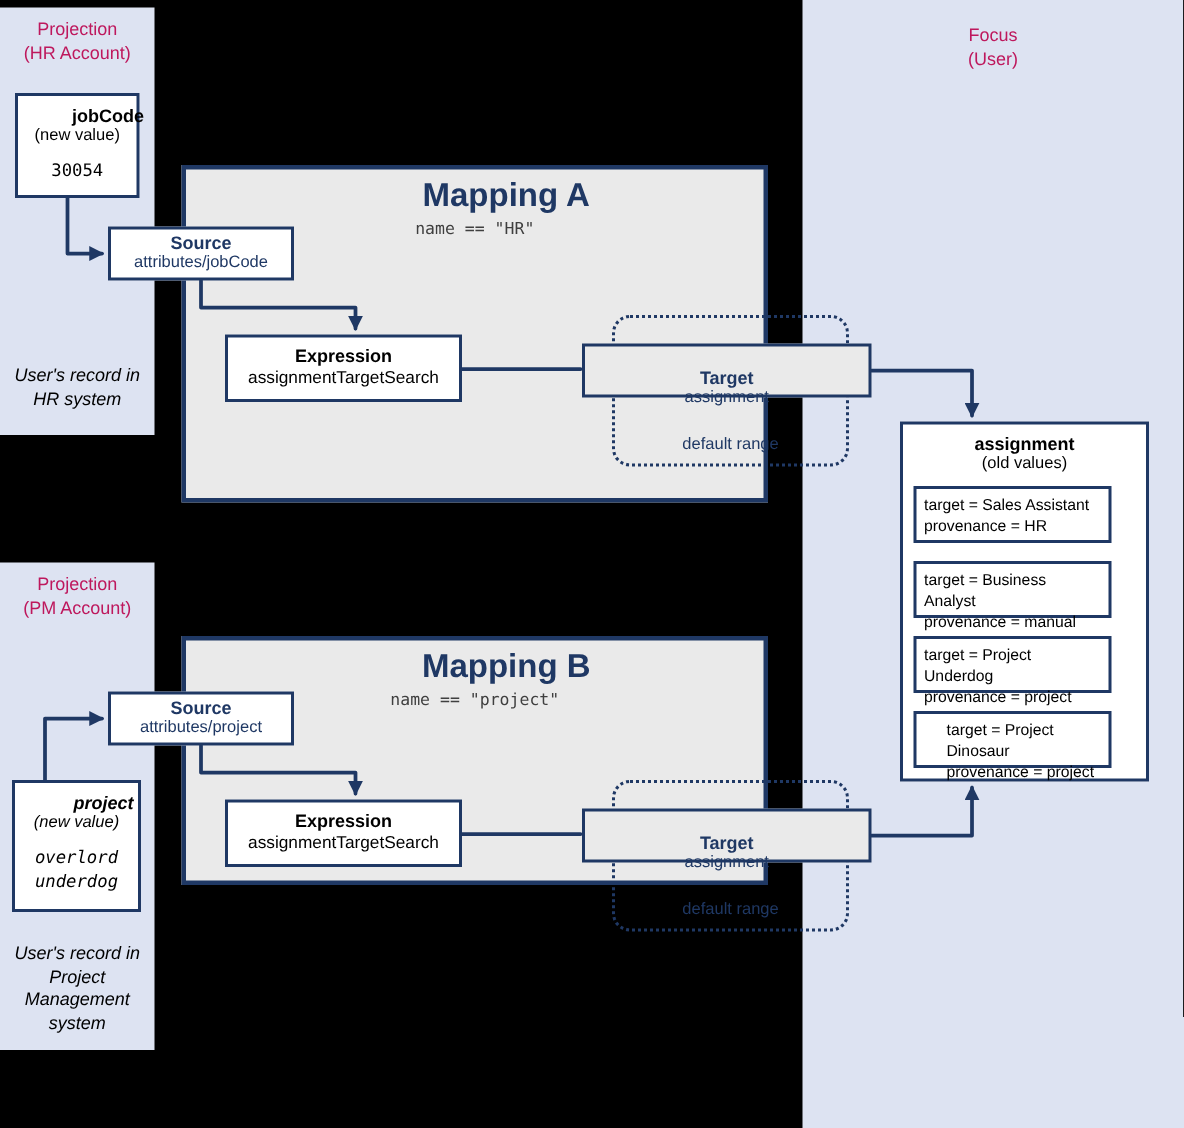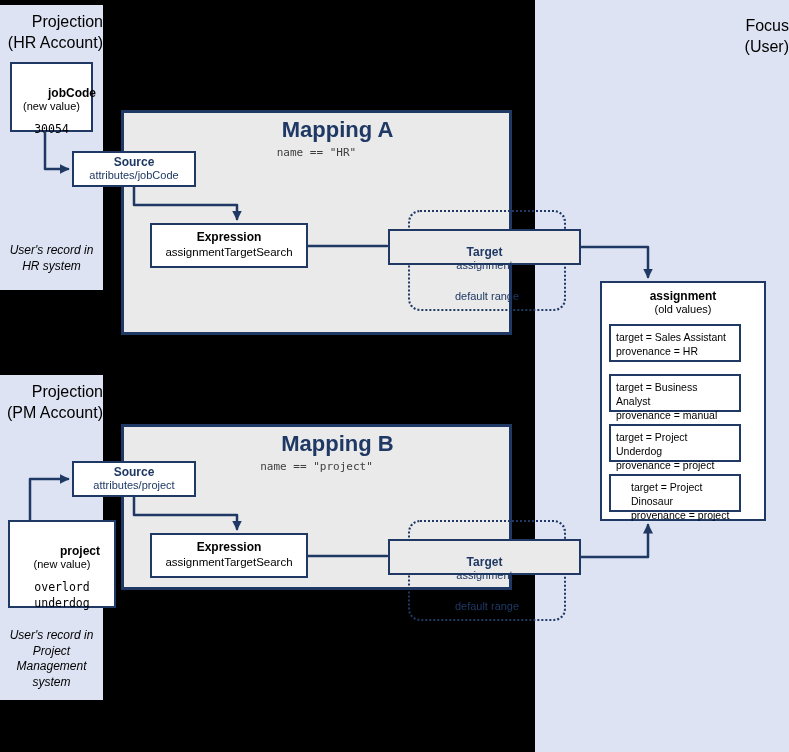--- a/index.html
+++ b/index.html
@@ -6,24 +6,24 @@
   :root{
     --blue:#1f3864;
     --panel:#dde3f2;
     --gray:#eaeaea;
   }
   #canvas{
     position:relative;width:789px;height:752px;background:#000;
     font-family:"Liberation Sans",sans-serif;overflow:hidden;
   }
   .panel{position:absolute;background:var(--panel);z-index:0;}
-  .panel-title{white-space:pre-line;text-align:right;font-size:16px;color:#000000;line-height:1.3;padding-top:7px;}
+  .panel-title{white-space:pre-line;text-align:center;font-size:12px;color:#be185d;line-height:1.3;padding-top:7px;}
   .footnote{position:absolute;left:0;width:100%;text-align:center;font-style:italic;font-size:12px;color:#000;line-height:1.3;}
   .vbox{position:absolute;background:#fff;border:2px solid var(--blue);text-align:center;box-sizing:border-box;z-index:3;}
-  .vbox .name{font-weight:bold;font-size:12px;color:#000;margin-top:22px;padding-left:36px;}
+  .vbox .name{font-weight:bold;font-size:12px;color:#000;margin-top:6px;padding-left:36px;}
   .vbox .sub{font-size:11px;color:#000;}
   .vbox .mono{font-family:"DejaVu Sans Mono",monospace;font-size:11.5px;color:#000;margin-top:9px;white-space:pre-line;line-height:1.4;}
   .source-box{position:absolute;background:#fff;border:2px solid var(--blue);text-align:center;box-sizing:border-box;z-index:4;}
   .source-box .lbl{font-weight:bold;font-size:12px;color:var(--blue);margin-top:2px;}
   .source-box .path{font-size:11px;color:var(--blue);}
   .mapping{position:absolute;background:var(--gray);border:3px solid var(--blue);box-sizing:border-box;z-index:1;}
   .mapping-title{text-align:center;font-size:22px;font-weight:bold;color:var(--blue);margin-top:4px;padding-left:42px;}
   .mapping-cond{text-align:center;font-family:"DejaVu Sans Mono",monospace;font-size:11px;color:#3f3f3f;margin-top:3px;}
   .expr-box{position:absolute;background:#fff;border:2px solid var(--blue);text-align:center;box-sizing:border-box;z-index:3;}
   .expr-box .lbl{font-weight:bold;font-size:12px;color:#000;margin-top:5px;}
@@ -60,21 +60,21 @@
     <div class="panel-title" style="padding-top:16px;">Focus
 (User)</div>
   </div>
 
   <div class="vbox" style="left:10px;top:62px;width:83px;height:70px;">
     <div class="name">jobCode</div>
     <div class="sub">(new value)</div>
     <div class="mono">30054</div>
   </div>
 
-  <div class="vbox" style="left:8px;top:520px;width:108px;height:88px;">
+  <div class="vbox" style="left:8px;top:520px;width:86px;height:88px;font-style:italic;">
     <div class="name">project</div>
     <div class="sub">(new value)</div>
     <div class="mono">overlord
 underdog</div>
   </div>
 
   <div class="mapping" style="left:121px;top:110px;width:391px;height:225px;">
     <div class="mapping-title">Mapping A</div>
     <div class="mapping-cond">name == "HR"</div>
   </div>

